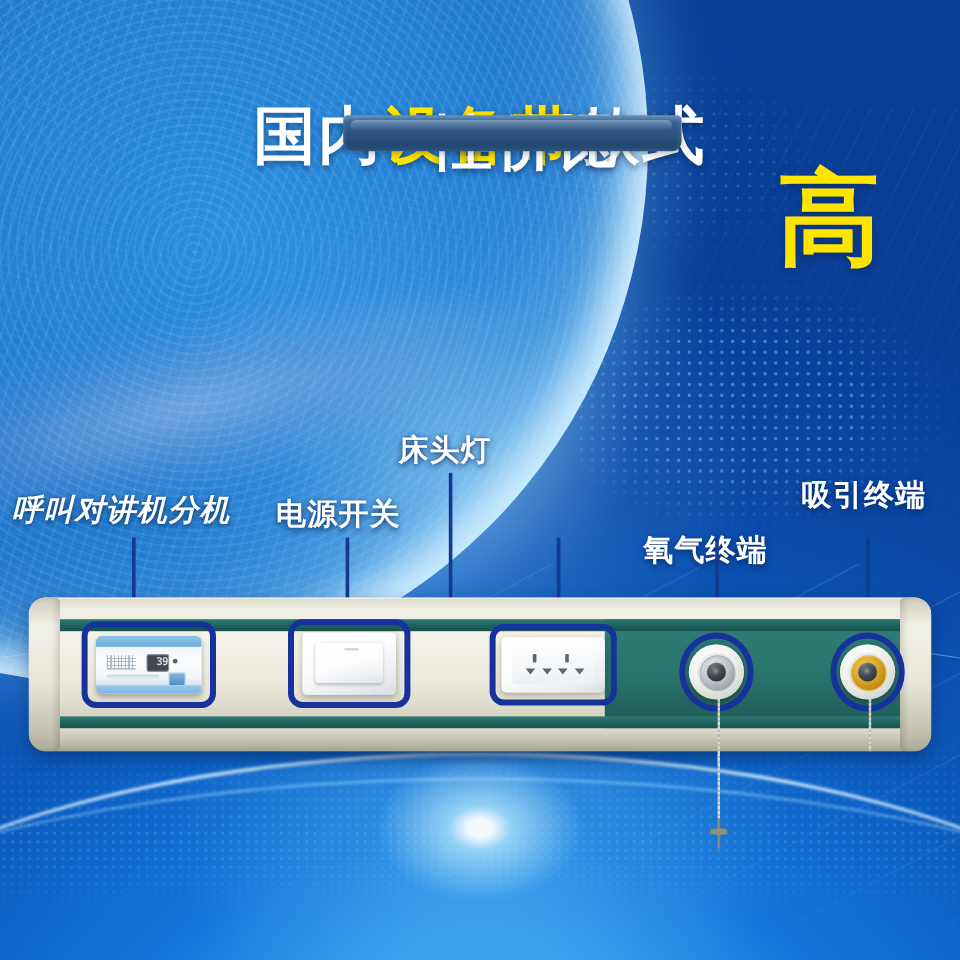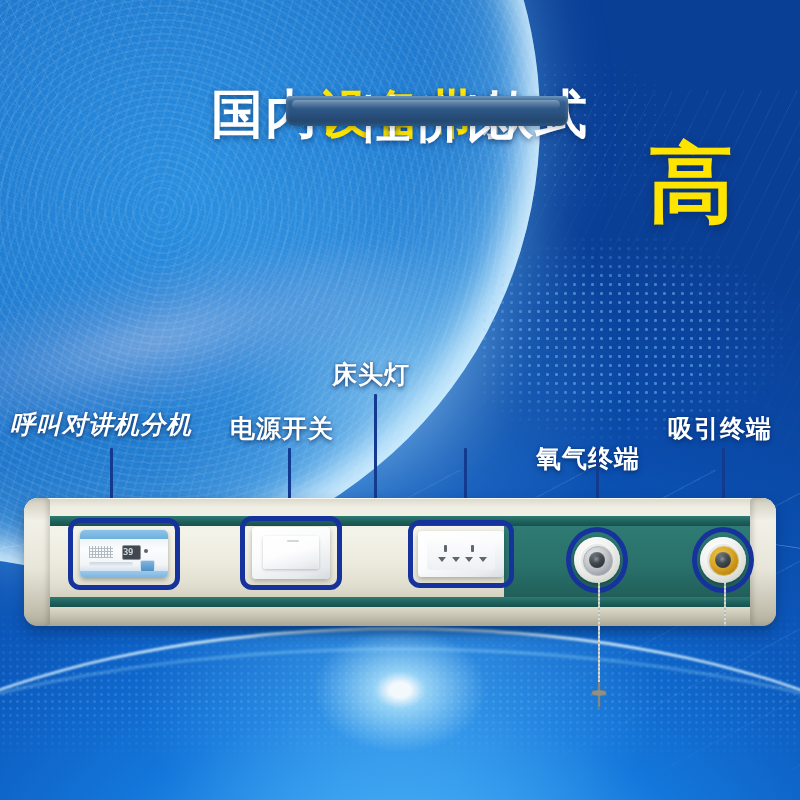--- a/index.html
+++ b/index.html
@@ -136,21 +136,21 @@
     background:linear-gradient(180deg,#8dc3e8,#6fb0de);}
   .ic-botbar{position:absolute;left:0;right:0;bottom:0;height:7px;
     background:linear-gradient(180deg,#9cc9ea,#7ab5e0);}
   .ic-grille{position:absolute;left:9px;top:16px;width:24px;height:12px;
     background-image:repeating-linear-gradient(90deg,#9aa6b0 0 1px,rgba(0,0,0,0) 1px 3px),
                      repeating-linear-gradient(0deg,#9aa6b0 0 1px,rgba(0,0,0,0) 1px 3px);
     opacity:.75;}
   .ic-display{position:absolute;left:42px;top:15px;width:17px;height:13px;border-radius:2px;
     background:#41484f;border:1px solid #8e949a;
     color:#cfd6dc;font-family:"DejaVu Sans Mono","Liberation Mono",monospace;
-    font-size:9px;line-height:13px;text-align:left;font-weight:bold;letter-spacing:-.5px;}
+    font-size:9px;line-height:13px;text-align:right;font-weight:bold;letter-spacing:-.5px;}
   .ic-led{position:absolute;left:64px;top:19px;width:4px;height:4px;border-radius:50%;background:#5b646c;}
   .ic-slot{position:absolute;left:9px;top:32px;width:44px;height:4px;border-radius:2px;
     background:linear-gradient(180deg,#cdd6de,#e8eef3);}
   .ic-btn{position:absolute;left:60px;top:30px;width:13px;height:10px;border-radius:2px;
     background:linear-gradient(180deg,#7fb6e2,#4f8ec4);border:1px solid #cfe0ef;}
 
   
   .switch-plate{position:absolute;left:252px;top:527px;width:78px;height:52px;border-radius:4px;
     background:linear-gradient(160deg,#ffffff 0%,#fafbfc 46%,#e7eaee 82%,#d6dbe1 100%);
     box-shadow:0 2px 5px rgba(0,0,0,.26);}
@@ -226,21 +226,21 @@
     </div>
   </div>
   <div class="hl-line2">性价比</div>
   <div class="hl-big">高</div>
 
   <div class="callouts">
     <div class="label" style="left:10px;top:408px;font-style:italic;">呼叫对讲机分机</div>
     <div class="label" style="left:230px;top:412px;">电源开关</div>
     <div class="label" style="left:332px;top:358px;">床头灯</div>
     <div class="label" style="left:536px;top:412px;margin-top:30px;">氧气终端</div>
-    <div class="label" style="left:668px;top:412px;font-family:Liberation Mono, monospace;">吸引终端</div>
+    <div class="label" style="left:668px;top:396px;font-family:Liberation Mono, monospace;">吸引终端</div>
 
     <div class="leader" style="left:110px;top:448px;height:84px;"></div>
     <div class="leader" style="left:288px;top:448px;height:82px;"></div>
     <div class="leader" style="left:374px;top:394px;height:207px;"></div>
     <div class="leader" style="left:464px;top:448px;height:86px;"></div>
     <div class="leader" style="left:596px;top:448px;height:72px;"></div>
     <div class="leader" style="left:722px;top:448px;height:72px;"></div>
   </div>
 
   <div class="panel-shadow"></div>

